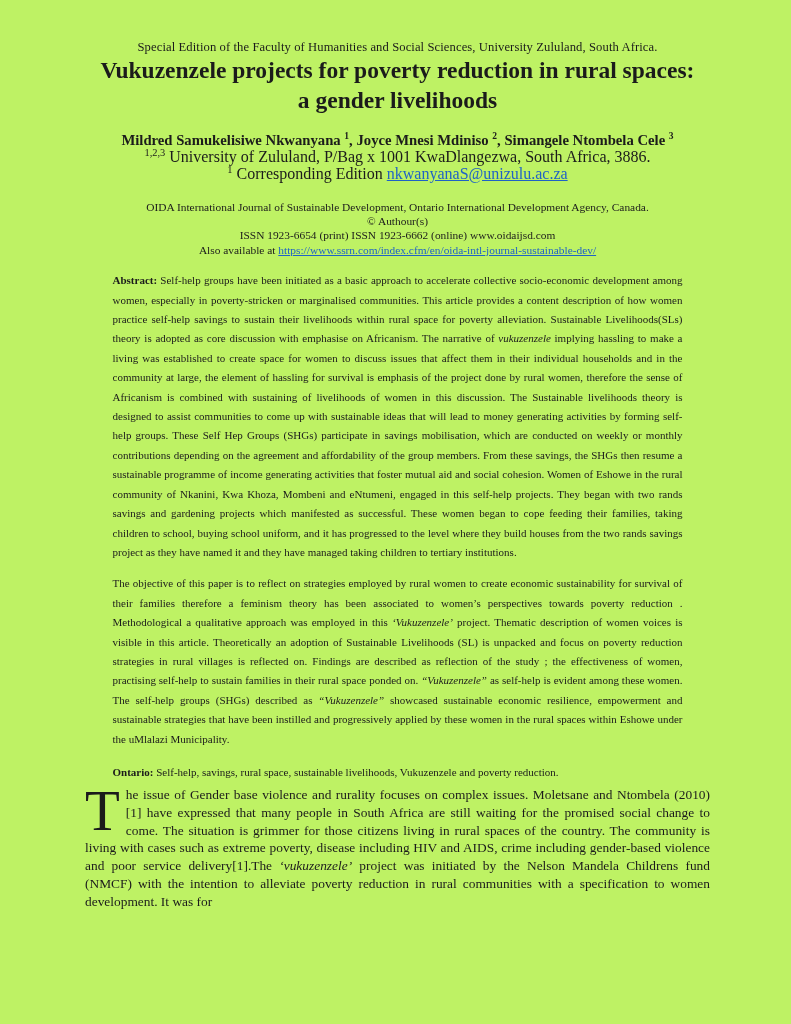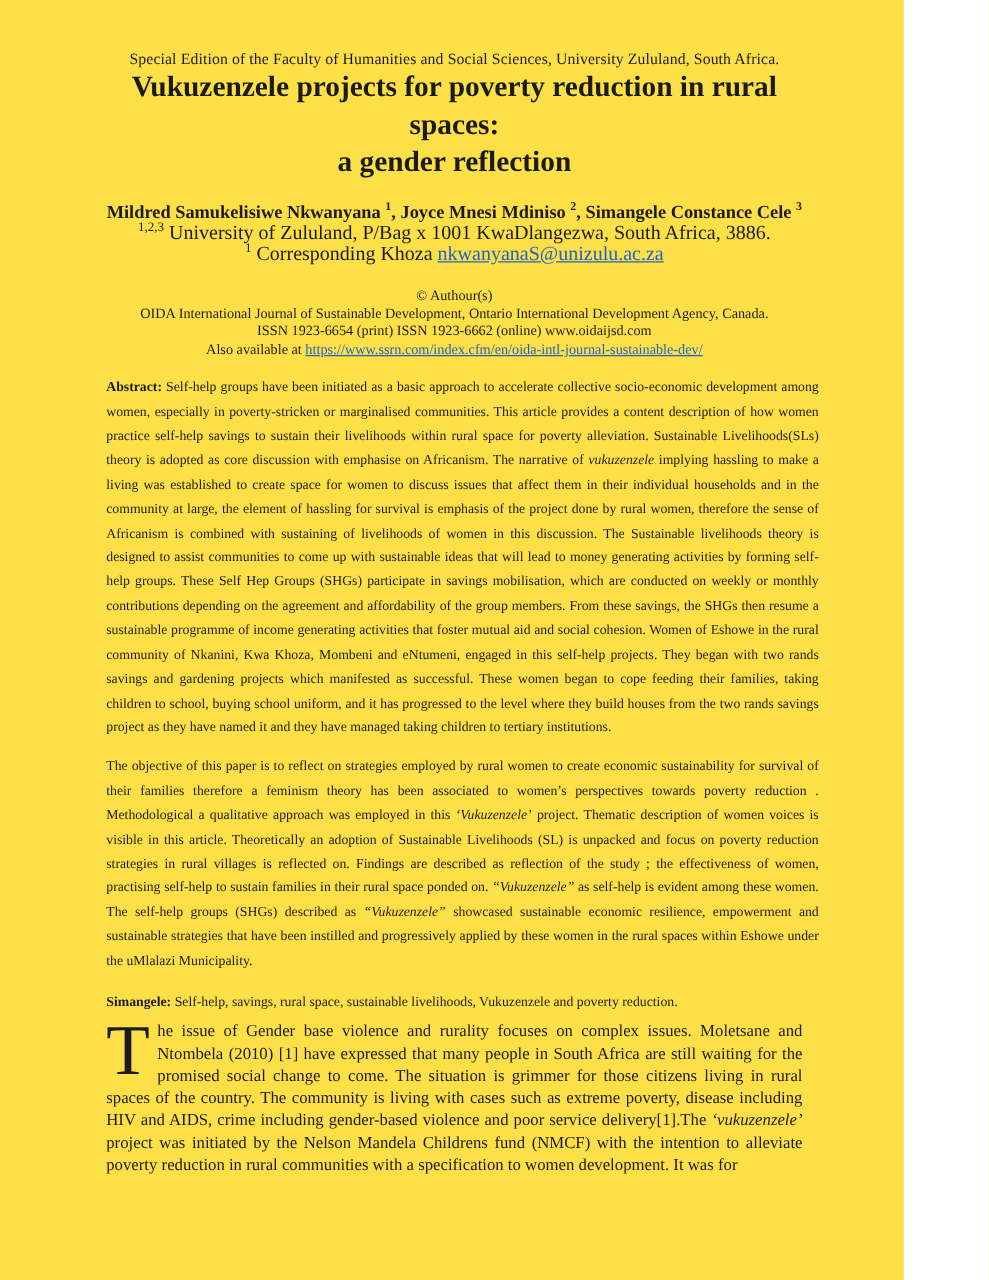--- a/index.html
+++ b/index.html
@@ -5,23 +5,23 @@
   html, body { margin: 0; padding: 0; }
   body {
     width: 791px; height: 1024px;
     background: #ffffff;
     font-family: "Liberation Serif", serif;
     color: #1b1b1b;
     overflow: hidden;
   }
   .page {
     box-sizing: border-box;
-    width: 723px; height: 1024px;
+    width: 791px; height: 1024px;
     padding: 40px 81px 16px 85px;
-    background: #fde047;
+    background: #bef264;
   }
   .header-note {
     text-align: center;
     font-size: 12.6px;
     letter-spacing: 0.1px;
   }
   .paper-title {
     text-align: center;
     font-size: 23.5px;
     font-weight: bold;
@@ -76,40 +76,40 @@
 </style>
 </head>
 <body>
 
 <div class="page">
 
   <div class="header-note">Special Edition of the Faculty of Humanities and Social Sciences, University Zululand, South Africa.</div>
 
   <div class="paper-title">
     <div>Vukuzenzele projects for poverty reduction in rural spaces:</div>
-    <div>a gender reflection</div>
+    <div>a gender livelihoods</div>
   </div>
 
-  <div class="authors-line"><span style="font-weight: bold; font-family: Liberation Serif, serif;">Mildred Samukelisiwe Nkwanyana </span><sup style="font-weight: bold;">1</sup><span style="font-weight: bold;">, Joyce Mnesi Mdiniso </span><sup style="font-weight: bold;">2</sup><span style="font-weight: bold;">, Simangele Constance Cele </span><sup style="font-weight: bold;">3</sup></div>
+  <div class="authors-line"><span style="font-weight: bold; font-family: Liberation Serif, serif;">Mildred Samukelisiwe Nkwanyana </span><sup style="font-weight: bold;">1</sup><span style="font-weight: bold;">, Joyce Mnesi Mdiniso </span><sup style="font-weight: bold;">2</sup><span style="font-weight: bold;">, Simangele Ntombela Cele </span><sup style="font-weight: bold;">3</sup></div>
 
   <div class="affil-line"><sup>1,2,3</sup><span> University of Zululand, P/Bag x 1001 KwaDlangezwa, South Africa, 3886.</span></div>
 
-  <div class="affil-line"><sup>1</sup><span> Corresponding Khoza </span><a href="#" class="doc-link" style="color: rgb(31, 98, 198);">nkwanyanaS@unizulu.ac.za</a></div>
+  <div class="affil-line"><sup>1</sup><span> Corresponding Edition </span><a href="#" class="doc-link" style="color: rgb(31, 98, 198);">nkwanyanaS@unizulu.ac.za</a></div>
 
   <div class="imprint">
+    <div>OIDA International Journal of Sustainable Development, Ontario International Development Agency, Canada.</div>
     <div>© Authour(s)</div>
-    <div>OIDA International Journal of Sustainable Development, Ontario International Development Agency, Canada.</div>
     <div>ISSN 1923-6654 (print) ISSN 1923-6662 (online) www.oidaijsd.com</div>
     <div><span>Also available at </span><a href="#" class="doc-link" style="color: rgb(31, 98, 198);">https://www.ssrn.com/index.cfm/en/oida-intl-journal-sustainable-dev/</a></div>
   </div>
 
   <div class="body-par abstract-par"><span style="font-weight: bold;">Abstract: </span><span>Self-help groups have been initiated as a basic approach to accelerate collective socio-economic development among women, especially in poverty-stricken or marginalised communities. This article provides a content description of how women practice self-help savings to sustain their livelihoods within rural space for poverty alleviation. Sustainable Livelihoods(SLs) theory is adopted as core discussion with emphasise on Africanism. The narrative of </span><span style="font-style: italic;">vukuzenzele</span><span> implying hassling to make a living was established to create space for women to discuss issues that affect them in their individual households and in the community at large, the element of hassling for survival is emphasis of the project done by rural women, therefore the sense of Africanism is combined with sustaining of livelihoods of women in this discussion. The Sustainable livelihoods theory is designed to assist communities to come up with sustainable ideas that will lead to money generating activities by forming self-help groups. These Self Hep Groups (SHGs) participate in savings mobilisation, which are conducted on weekly or monthly contributions depending on the agreement and affordability of the group members. From these savings, the SHGs then resume a sustainable programme of income generating activities that foster mutual aid and social cohesion. Women of Eshowe in the rural community of Nkanini, Kwa Khoza, Mombeni and eNtumeni, engaged in this self-help projects. They began with two rands savings and gardening projects which manifested as successful. These women began to cope feeding their families, taking children to school, buying school uniform, and it has progressed to the level where they build houses from the two rands savings project as they have named it and they have managed taking children to tertiary institutions.</span></div>
 
   <div class="body-par"><span>The objective of this paper is to reflect on strategies employed by rural women to create economic sustainability for survival of their families therefore a feminism theory has been associated to women’s perspectives towards poverty reduction . Methodological a qualitative approach was employed in this </span><span style="font-style: italic;">‘Vukuzenzele’</span><span> project. Thematic description of women voices is visible in this article. Theoretically an adoption of Sustainable Livelihoods (SL) is unpacked and focus on poverty reduction strategies in rural villages is reflected on. Findings are described as reflection of the study ; the effectiveness of women, practising self-help to sustain families in their rural space ponded on. </span><span style="font-style: italic;">“Vukuzenzele”</span><span> as self-help is evident among these women. The self-help groups (SHGs) described as </span><span style="font-style: italic;">“Vukuzenzele”</span><span> showcased sustainable economic resilience, empowerment and sustainable strategies that have been instilled and progressively applied by these women in the rural spaces within Eshowe under the uMlalazi Municipality.</span></div>
 
-  <div class="body-par keywords-par"><span style="font-weight: bold;">Simangele: </span><span>Self-help, savings, rural space, sustainable livelihoods, Vukuzenzele and poverty reduction.</span></div>
+  <div class="body-par keywords-par"><span style="font-weight: bold;">Ontario: </span><span>Self-help, savings, rural space, sustainable livelihoods, Vukuzenzele and poverty reduction.</span></div>
 
 
   <div class="intro-par">
     <span class="dropcap">T</span><span><span>he issue of Gender base violence and rurality focuses on complex issues. Moletsane and Ntombela (2010) [1] have expressed that many people in South Africa are still waiting for the promised social change to come. The situation is grimmer for those citizens living in rural spaces of the country. The community is living with cases such as extreme poverty, disease including HIV and AIDS, crime including gender-based violence and poor service delivery[1].The </span><span style="font-style: italic;">‘vukuzenzele’</span><span> project was initiated by the Nelson Mandela Childrens fund (NMCF) with the intention to alleviate poverty reduction in rural communities with a specification to women development. It was for</span></span>
   </div>
 
 </div>
 
 </body></html>

